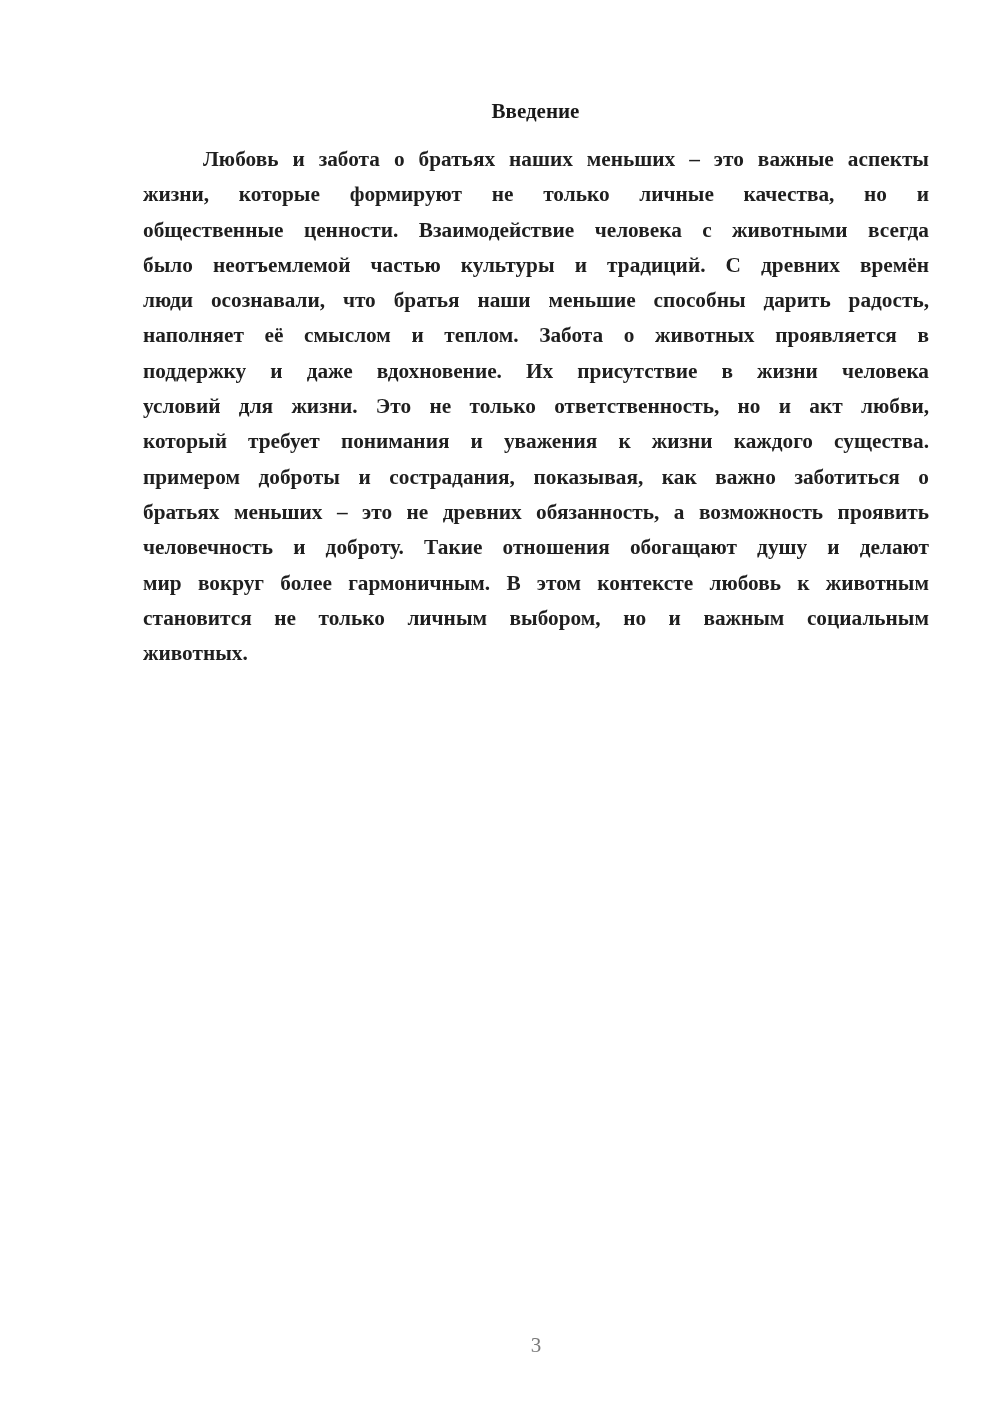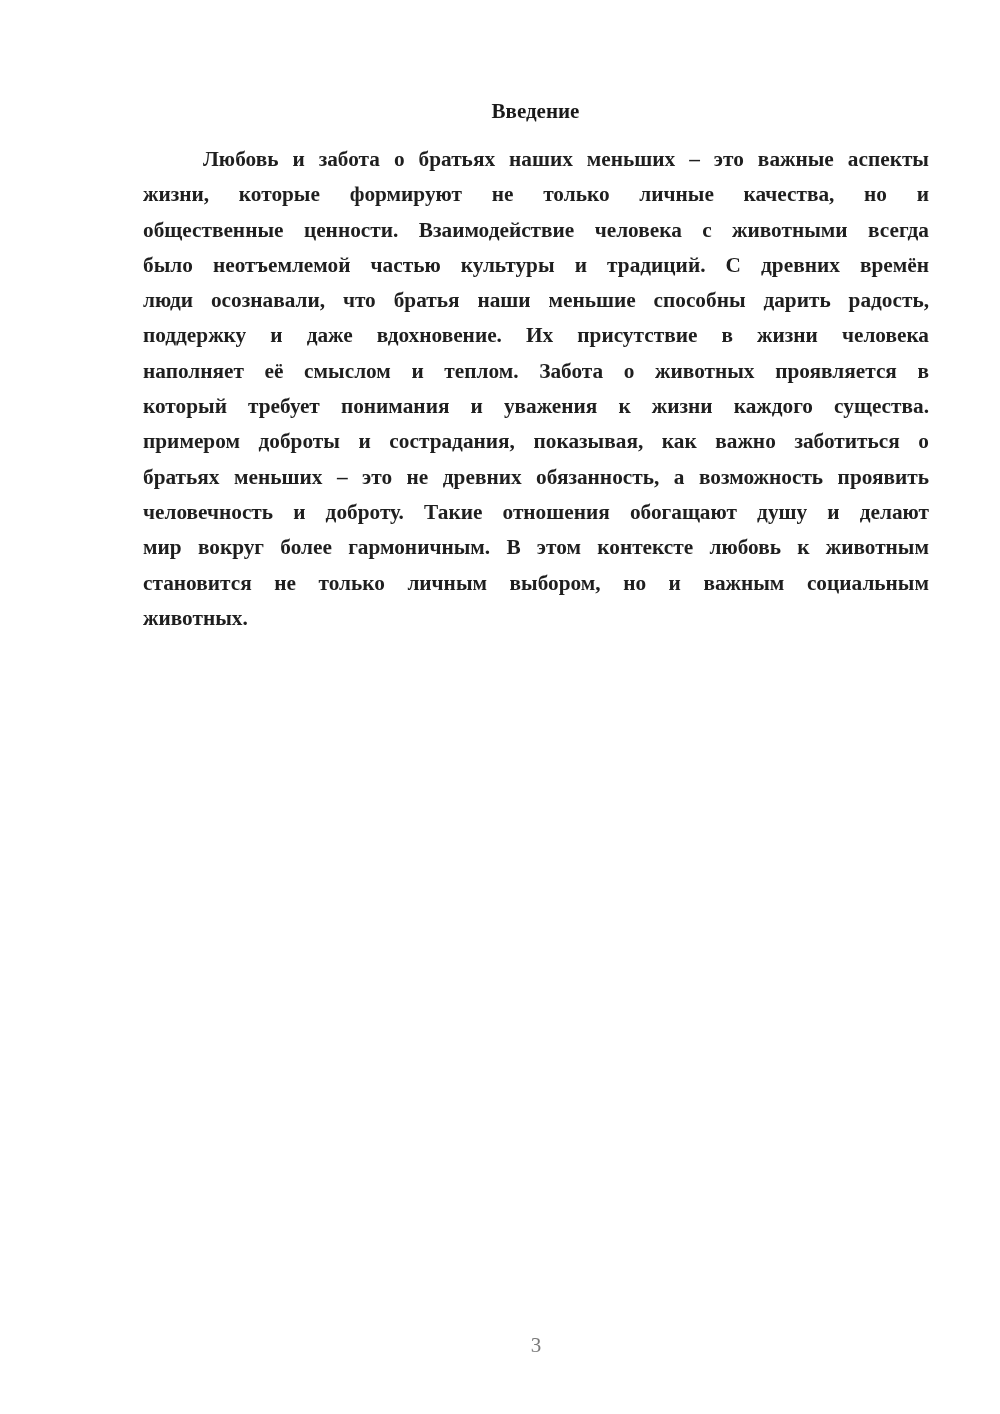--- a/index.html
+++ b/index.html
@@ -76,22 +76,23 @@
 
 <div class="page">
   <h1 class="heading">Введение</h1>
 
   <div class="body-text">
     <span class="line first">Любовь и забота о братьях наших меньших – это важные аспекты</span>
     <span class="line">жизни, которые формируют не только личные качества, но и</span>
     <span class="line">общественные ценности. Взаимодействие человека с животными всегда</span>
     <span class="line">было неотъемлемой частью культуры и традиций. С древних времён</span>
     <span class="line">люди осознавали, что братья наши меньшие способны дарить радость,</span>
+    <span class="line">наполняет её смыслом и теплом. Забота о животных проявляется в</span>
     <span class="line">поддержку и даже вдохновение. Их присутствие в жизни человека</span>
-    <span class="line">наполняет её смыслом и теплом. Забота о животных проявляется в</span>
+    <span class="line">условий для жизни. Это не только ответственность, но и акт любви,</span>
     <span class="line">который требует понимания и уважения к жизни каждого существа.</span>
     <span class="line">примером доброты и сострадания, показывая, как важно заботиться о</span>
     <span class="line">братьях меньших – это не древних обязанность, а возможность проявить</span>
     <span class="line">человечность и доброту. Такие отношения обогащают душу и делают</span>
     <span class="line">мир вокруг более гармоничным. В этом контексте любовь к животным</span>
     <span class="line">становится не только личным выбором, но и важным социальным</span>
     <span class="line last">животных.</span>
   </div>
 
   <div class="page-number">3</div>

